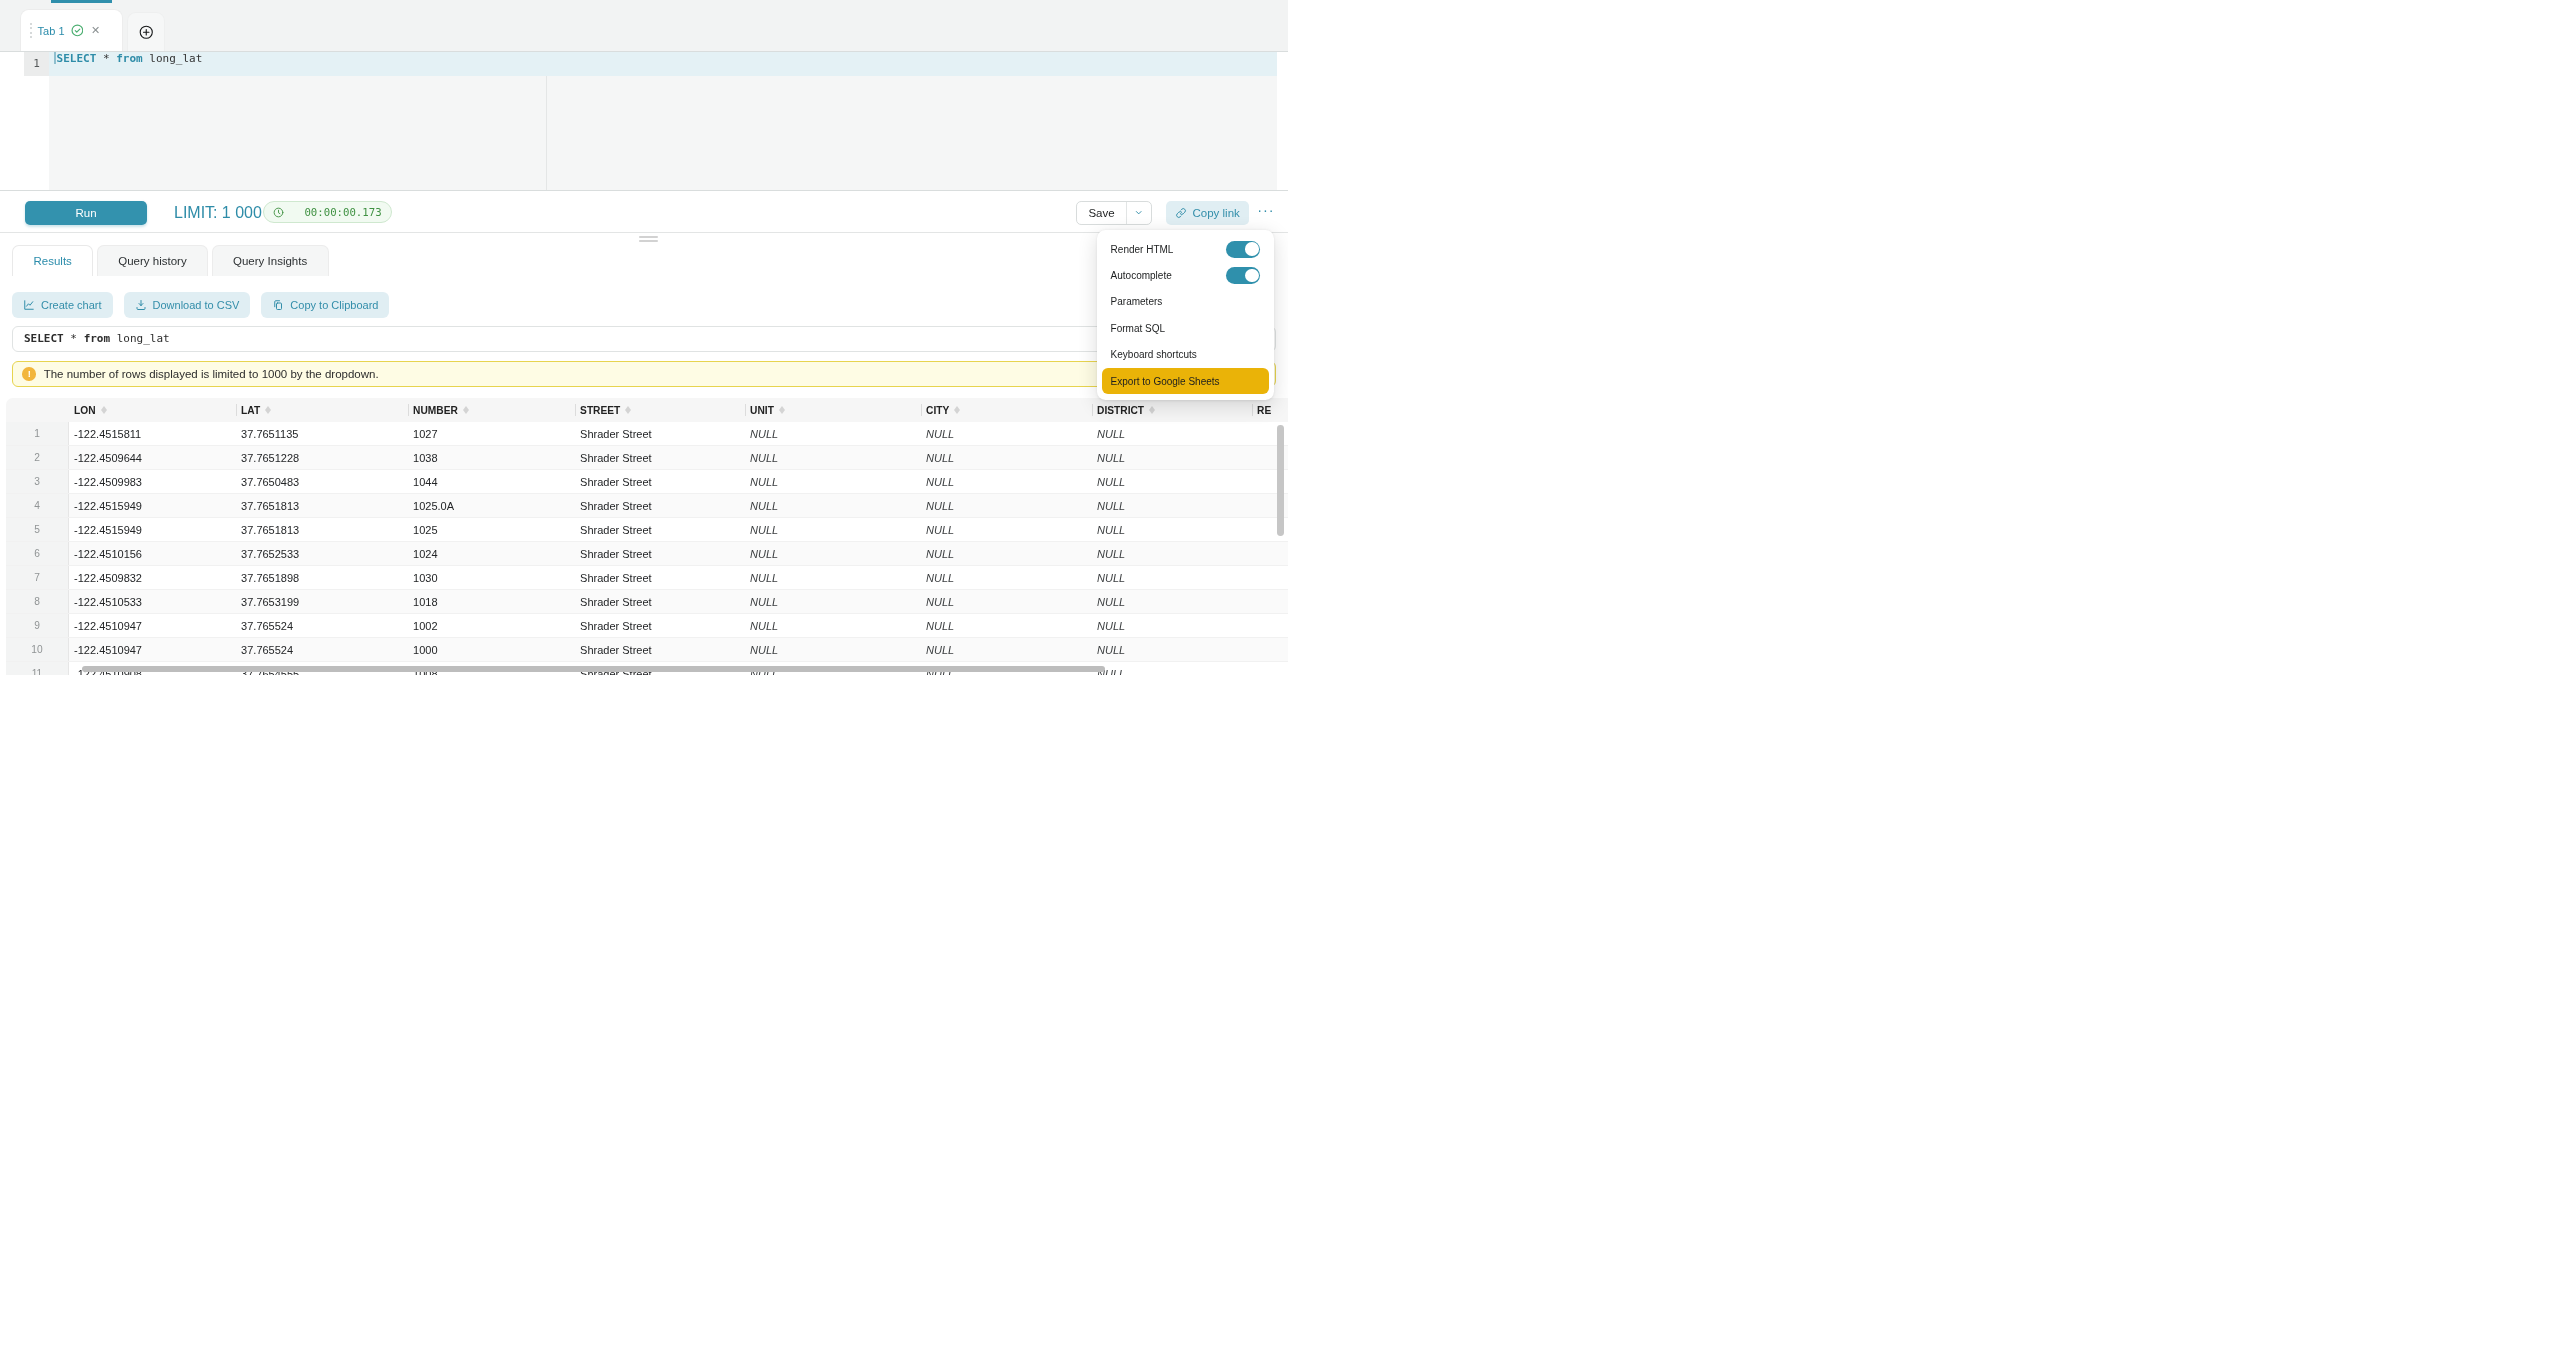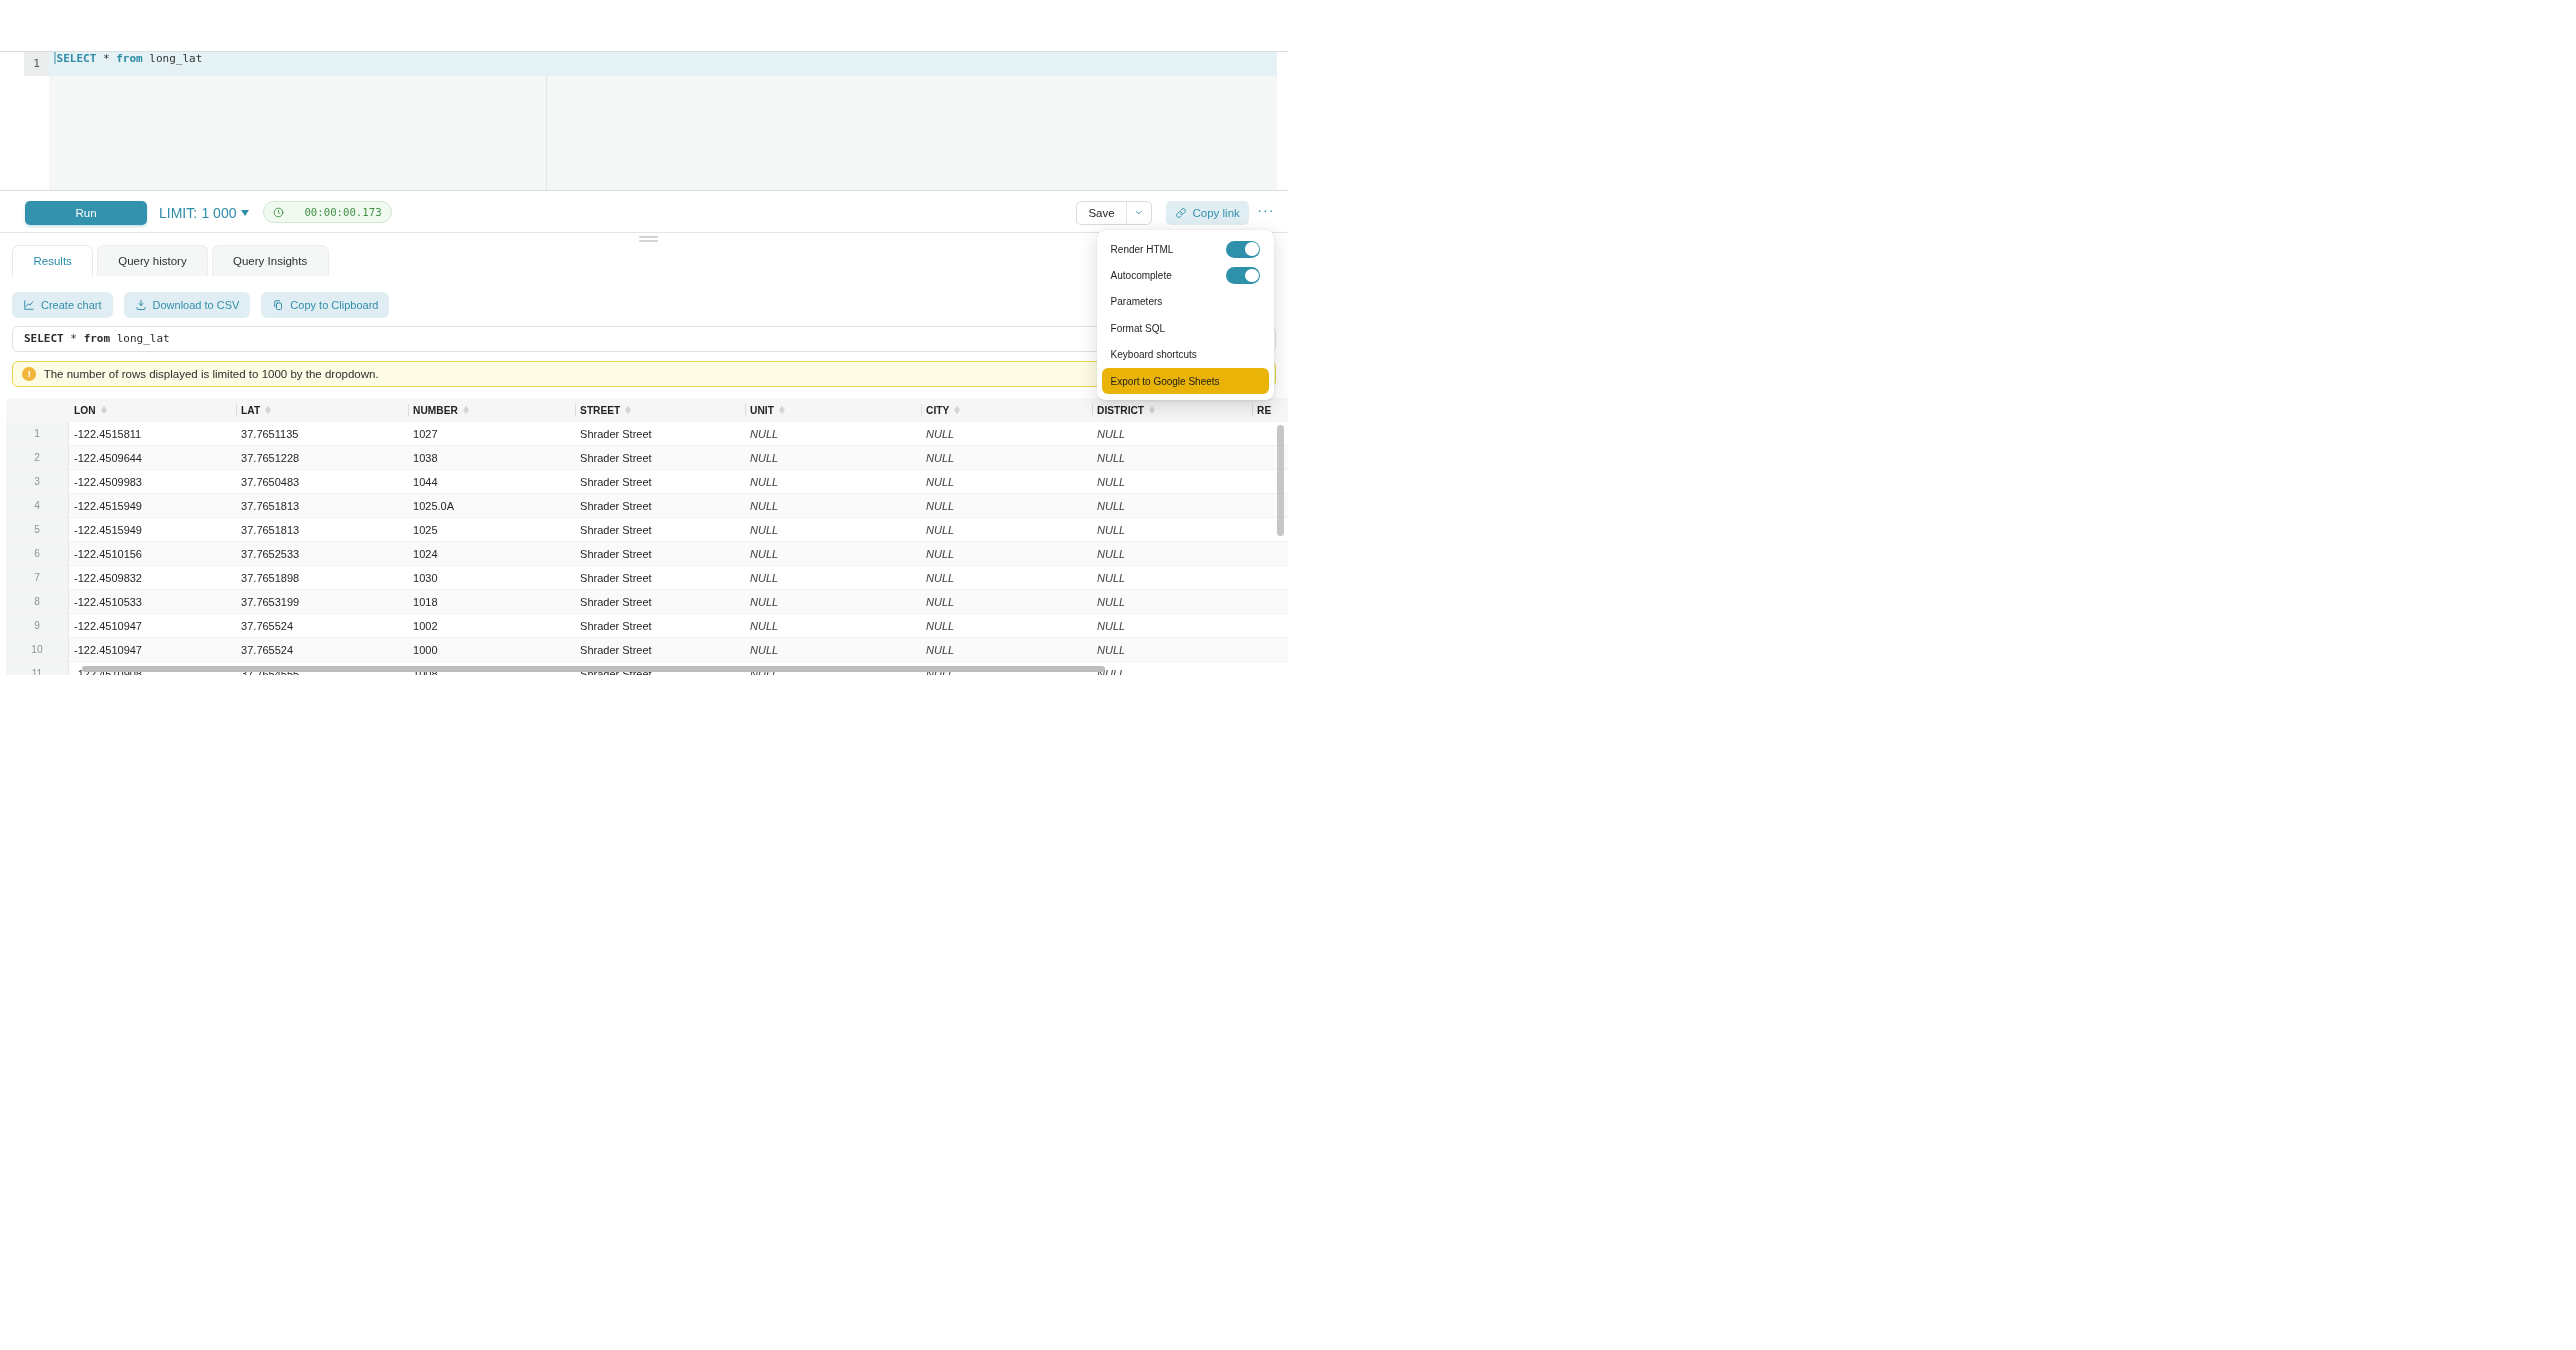--- a/index.html
+++ b/index.html
@@ -32,22 +32,22 @@
                font:11px "DejaVu Sans Mono", monospace; color:#333; white-space:pre; }
   .caret { display:inline-block; width:1.7px; height:12px; background:#8fbfce; vertical-align:-1.7px; margin-right:0.9px; }
   .kw { color:#2e8ca8; font-weight:bold; }
 
   
   .runbar { position:absolute; top:192px; left:0; right:0; height:41px; background:#fff;
             border-bottom:0.9px solid #e3e5e5; display:flex; align-items:center; }
   .run-btn { position:absolute; left:25px; top:8.5px; width:122px; height:24px; background:#3392ae;
              border:none; border-radius:5.1px; color:#fff; font-size:11.5px; font-family:inherit; cursor:pointer;
              box-shadow:0 1.7px 2.6px rgba(51,146,174,.25); }
-  .limit { position:absolute; left:159px; top:8.5px; height:24px; display:flex; align-items:center; gap:4.3px;
-           color:#2e8ca8; font-size:14px; cursor:pointer; }
+  .limit { position:absolute; left:174px; top:8.5px; height:24px; display:flex; align-items:center; gap:4.3px;
+           color:#2e8ca8; font-size:16px; cursor:pointer; }
   .limit .tri { width:0; height:0; border-left:4.3px solid transparent; border-right:4.3px solid transparent;
                 border-top:6px solid #2e8ca8; }
   .timer { position:absolute; left:263px; top:9.4px; height:22px; padding:0 9.4px; display:flex; align-items:center;
            gap:20px; background:#f1faf1; border:0.9px solid #cfe8cf; border-radius:11px;
            color:#3f9142; font:10.7px "DejaVu Sans Mono", monospace;text-align:center; }
   .save-group { position:absolute; left:1076px; top:8.5px; height:24px; display:flex;
                 border:0.9px solid #d8dcdc; border-radius:5.1px; background:#fff; overflow:hidden; }
   .save-main { width:49px; text-align:center; line-height:22px; font-size:11.5px; color:#1d1f20; cursor:pointer; }
   .save-caret { width:25px; border-left:0.9px solid #e2e5e5; display:flex; align-items:center; justify-content:center;
                 color:#2e8ca8; cursor:pointer; }
@@ -121,20 +121,43 @@
   .vscroll { position:absolute; right:4.3px; top:425px; width:6.8px; height:111px; border-radius:3.4px;
              background:#c6c6c6; z-index:40; cursor:pointer; }
 
   svg.ic { display:block; }
 </style>
 </head>
 <body>
 
 <div class="app">
 
+  <div class="tabstrip">
+    <div class="progress"></div>
+    <div class="tab active">
+      <span class="dots">
+          <i></i>
+          <i></i>
+          <i></i>
+          <i></i>
+        </span>
+      <span class="tab-label">Tab 1</span>
+      <svg class="ic" width="12.8" height="12.8" viewBox="0 0 24 24" fill="none" stroke="#4cae71" stroke-width="2.2" stroke-linecap="round" stroke-linejoin="round">
+          <circle cx="12" cy="12" r="10"></circle>
+          <path d="M8 12.5l2.8 2.8L16.5 9.5"></path>
+        </svg>
+      <span class="tab-close">✕</span>
+    </div>
+    <div class="tab plus">
+      <svg class="ic" width="14.5" height="14.5" viewBox="0 0 24 24" fill="none" stroke="#141617" stroke-width="1.8" stroke-linecap="round">
+          <circle cx="12" cy="12" r="10"></circle>
+          <path d="M12 7.5v9M7.5 12h9"></path>
+        </svg>
+    </div>
+  </div>
 
   <div class="editor">
     <div class="editor-rest"></div>
     <div class="ruler"></div>
     <div class="active-line"></div>
     <div class="gutter-cell">1</div>
     <div class="code-line"><span class="caret"></span><span class="kw">SELECT</span><span> * </span><span class="kw">from</span><span> long_lat</span></div>
   </div>
 
   <div class="runbar">

